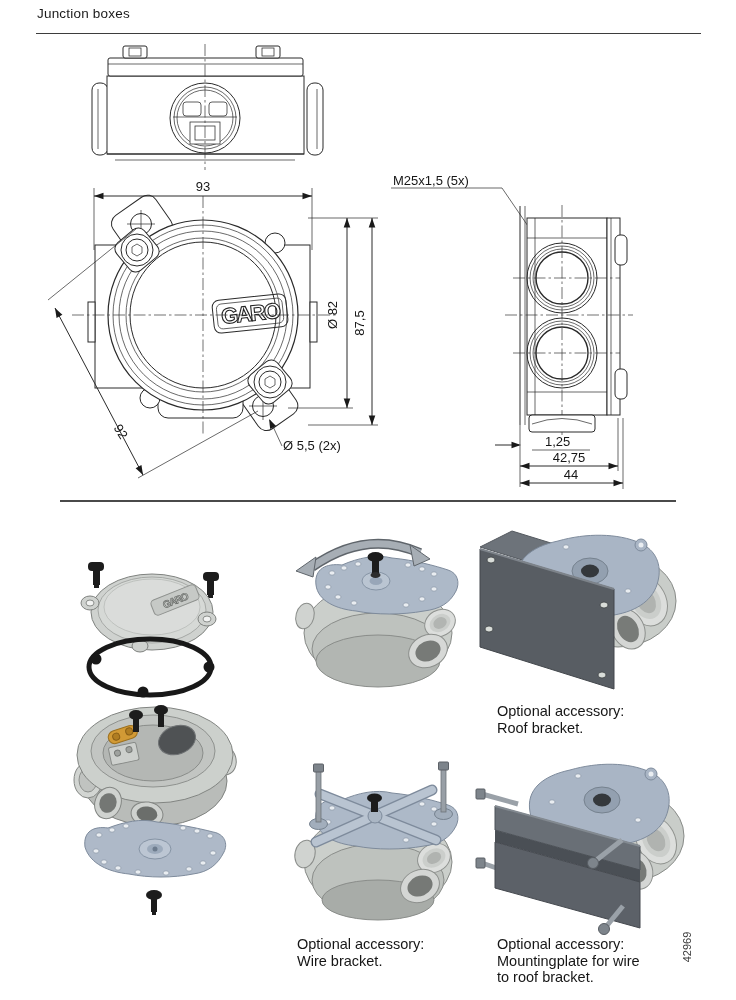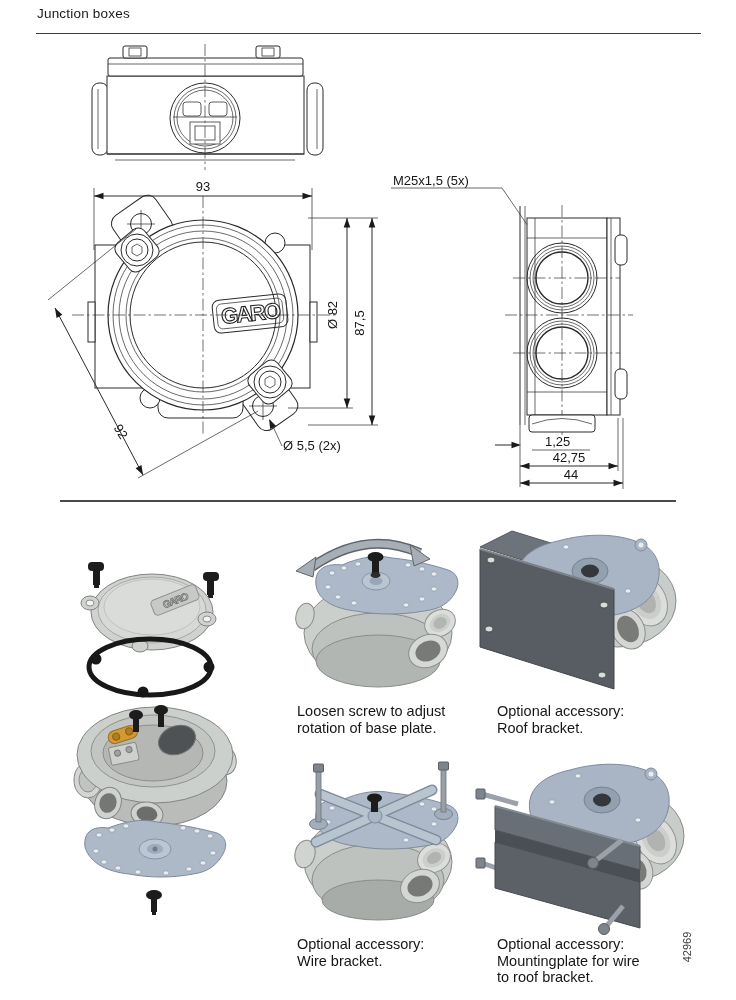--- a/index.html
+++ b/index.html
@@ -513,22 +513,20 @@
     <g>
       <line x1="120" y1="114" x2="148" y2="92" stroke="#9aa1a8" stroke-width="5"></line>
       <circle cx="119" cy="115" r="5.5" fill="#7d848b" stroke="#585d63"></circle>
     </g>
     <g>
       <line x1="131" y1="180" x2="149" y2="158" stroke="#9aa1a8" stroke-width="5"></line>
       <circle cx="130" cy="181" r="5.5" fill="#7d848b" stroke="#585d63"></circle>
     </g>
   </svg>
 
-  <div class="abs caption cap-rotation">Loosen screw to adjust
-rotation of base plate.</div>
   <div class="abs caption cap-roof">Optional accessory:
 Roof bracket.</div>
   <div class="abs caption cap-wire">Optional accessory:
 Wire bracket.</div>
   <div class="abs caption cap-mounting">Optional accessory:
 Mountingplate for wire
 to roof bracket.</div>
 
   <div class="abs doc-number">42969</div>
 </div>

